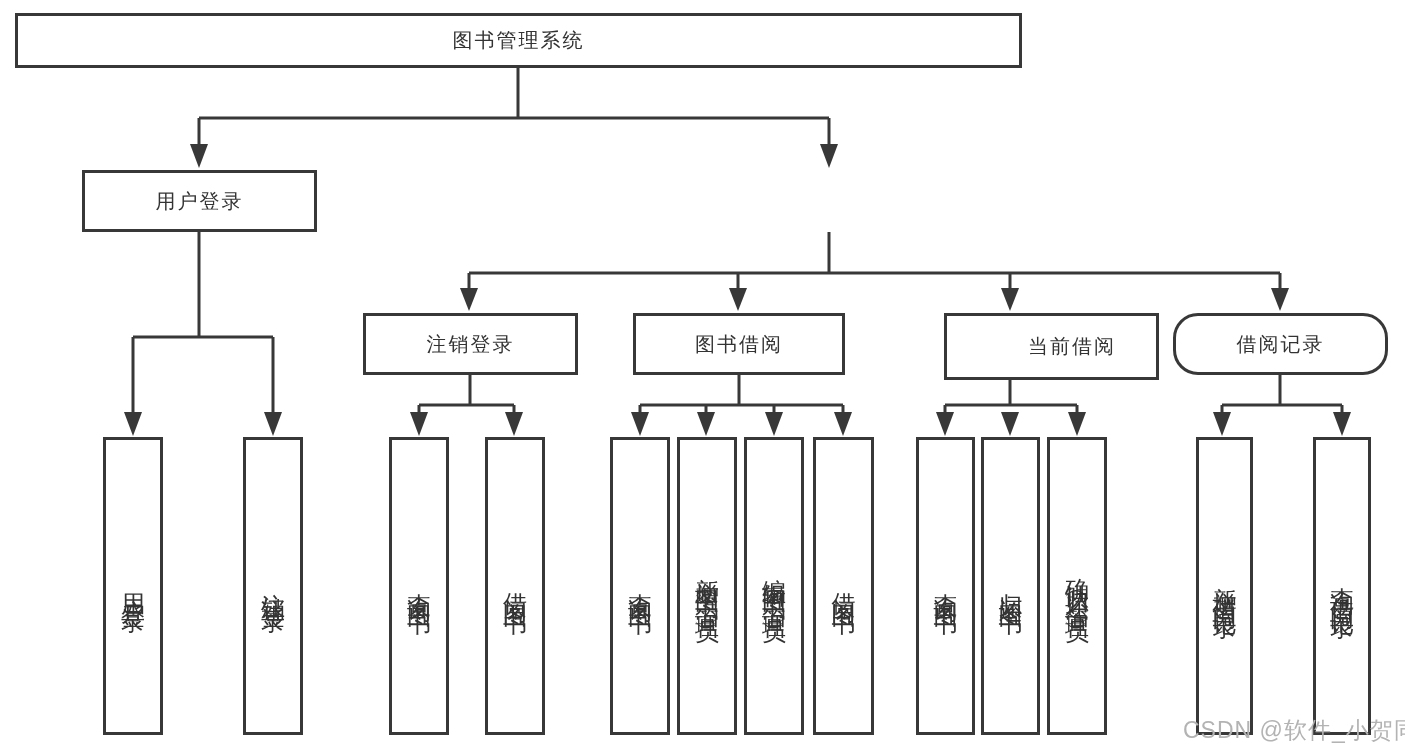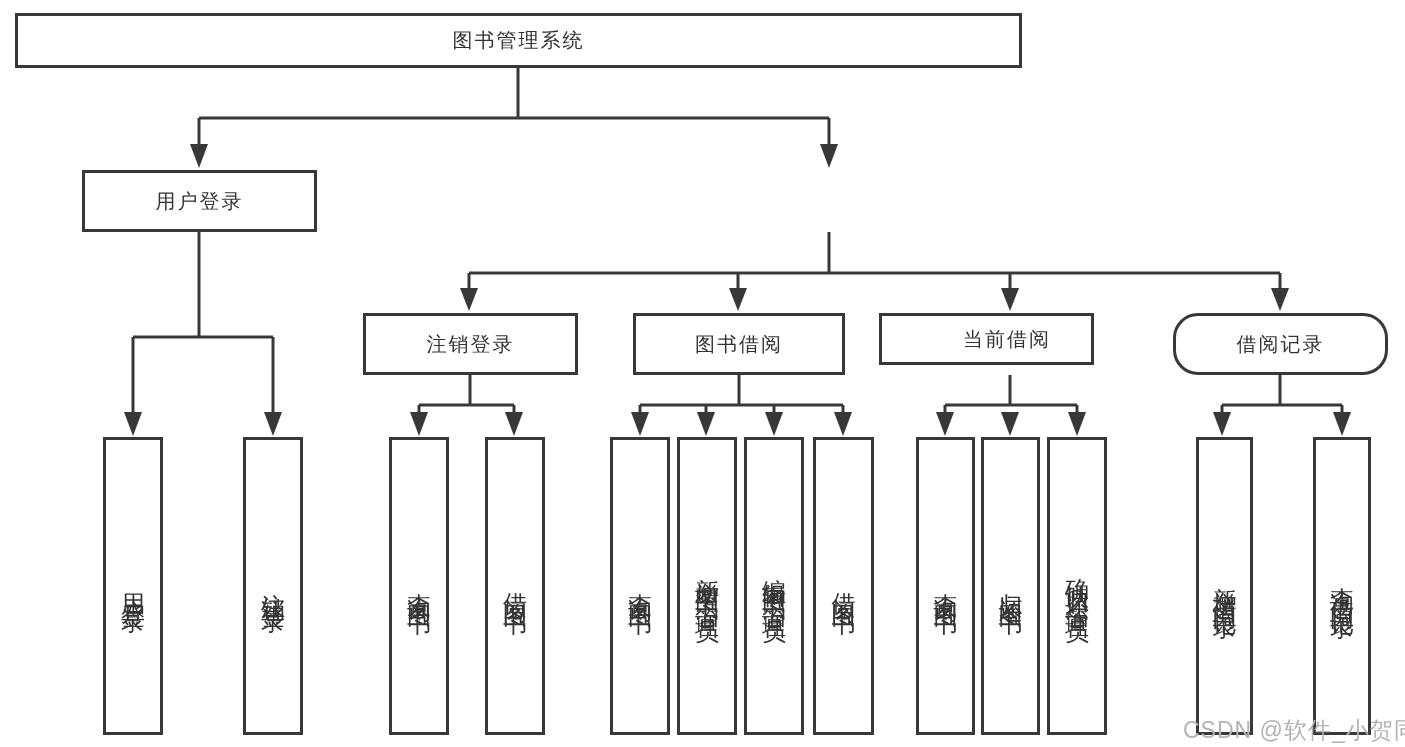--- a/index.html
+++ b/index.html
@@ -51,21 +51,21 @@
     white-space: nowrap;
   }
   
   .n-root  { left: 15px;  top: 13px;  width: 1007px; height: 55px; }
   
   .n-login { left: 82px;  top: 170px; width: 235px; height: 62px; }
   .n-mgmt  { left: 712px; top: 170px; width: 235px; height: 62px; }
   
   .n-rec   { left: 363px;  top: 313px; width: 215px; height: 62px; }
   .n-bor   { left: 633px;  top: 313px; width: 212px; height: 62px; }
-  .n-cur   { left: 879px;  top: 313px; width: 215px; height: 52px; padding-left: 41px; }
+  .n-cur   { left: 944px;  top: 313px; width: 215px; height: 67px; padding-left: 41px; }
   .n-rcd   { left: 1173px; top: 313px; width: 215px; height: 62px; border-radius: 25px; }
   
   .l-1  { left: 103px;  }
   .l-2  { left: 243px;  }
   .l-3  { left: 389px;  }
   .l-4  { left: 485px;  }
   .l-5  { left: 610px;  }
   .l-6  { left: 677px;  }
   .l-7  { left: 744px;  }
   .l-8  { left: 813px;  width: 61px; }

